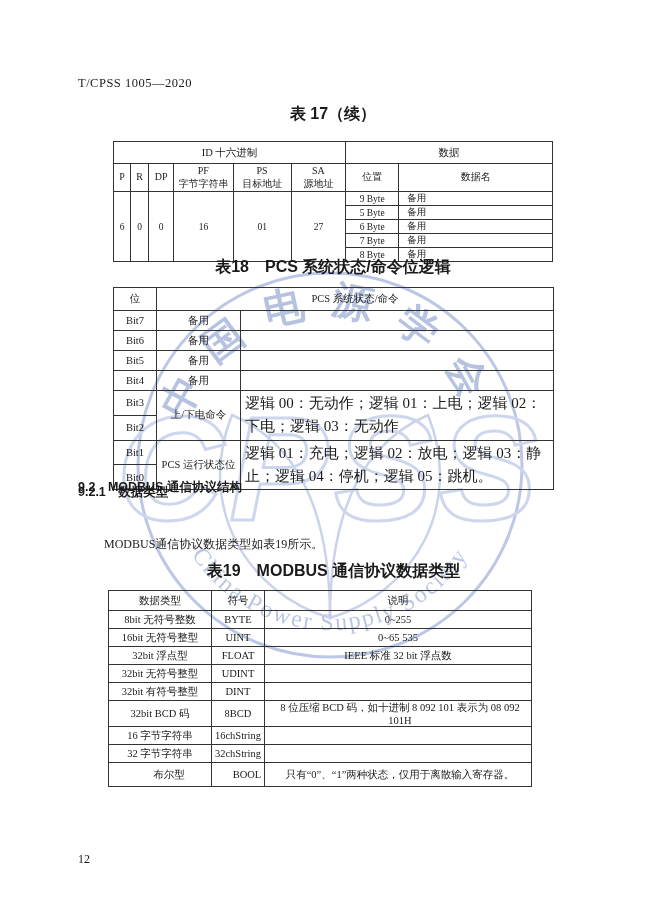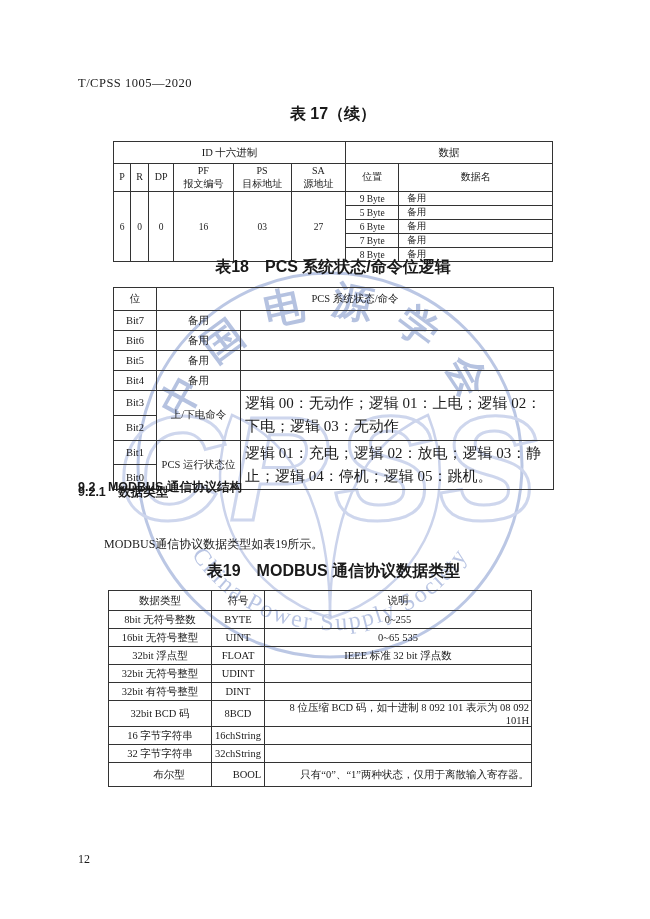--- a/index.html
+++ b/index.html
@@ -33,21 +33,21 @@
   .t17 .dr td { height:13px; font-size:9.5px; }
   .t17 td.name { text-align:left; padding-left:8px; }
   .t18 { position:absolute; left:113px; top:287px; width:440px; border:1.5px solid #111; }
   .t18 td { height:20px; }
   .t18 .h td { height:23px; }
   .t18 td.desc { text-align:left; padding:1px 4px; font-size:15px; line-height:1.55; }
   .t19 { position:absolute; left:108px; top:583px; width:423px; border:1.5px solid #111;margin-top:7px; }
   .t19 td { height:18px; font-size:10.5px; }
   .t19 .h td { height:20px; }
   .t19 .tall td { height:24px;padding-left:20px; }
-  .t19 td.left { text-align:right; padding-left:6px; }
+  .t19 td.left { text-align:center; padding-left:6px; }
   
   .wm-arc { font-family:"Liberation Serif",serif; font-weight:bold; fill:#a9b8db; }
   .wm-arc-cn { font-size:40px; letter-spacing:24px; }
   .wm-arc-en { font-size:24px; letter-spacing:2px; font-weight:normal; fill:#aebcdf; }
   .wm-cpss { font-family:"Liberation Sans",sans-serif; font-weight:bold; font-style:italic;
              font-size:148px; letter-spacing:6px; fill:none; stroke:#c6d0ea; stroke-width:3px; }
 </style>
 </head>
 <body>
 
@@ -88,34 +88,34 @@
       <tbody>
           <tr class="h1">
         <td colspan="6">ID 十六进制</td>
         <td colspan="2">数据</td>
       </tr>
       <tr class="h2">
         <td>P</td>
         <td>R</td>
         <td>DP</td>
         <td>PF
-报文编号</td>
+字节字符串</td>
         <td>PS
 目标地址</td>
         <td>SA
 源地址</td>
         <td>位置</td>
         <td>数据名</td>
       </tr>
       <tr class="dr">
         <td rowspan="5">6</td>
         <td rowspan="5">0</td>
         <td rowspan="5">0</td>
         <td rowspan="5">16</td>
-        <td rowspan="5">03</td>
+        <td rowspan="5">01</td>
         <td rowspan="5">27</td>
         <td>9 Byte</td>
         <td class="name">备用</td>
       </tr>
       <tr class="dr">
         <td>5 Byte</td>
         <td class="name">备用</td>
       </tr>
       <tr class="dr">
         <td>6 Byte</td>

